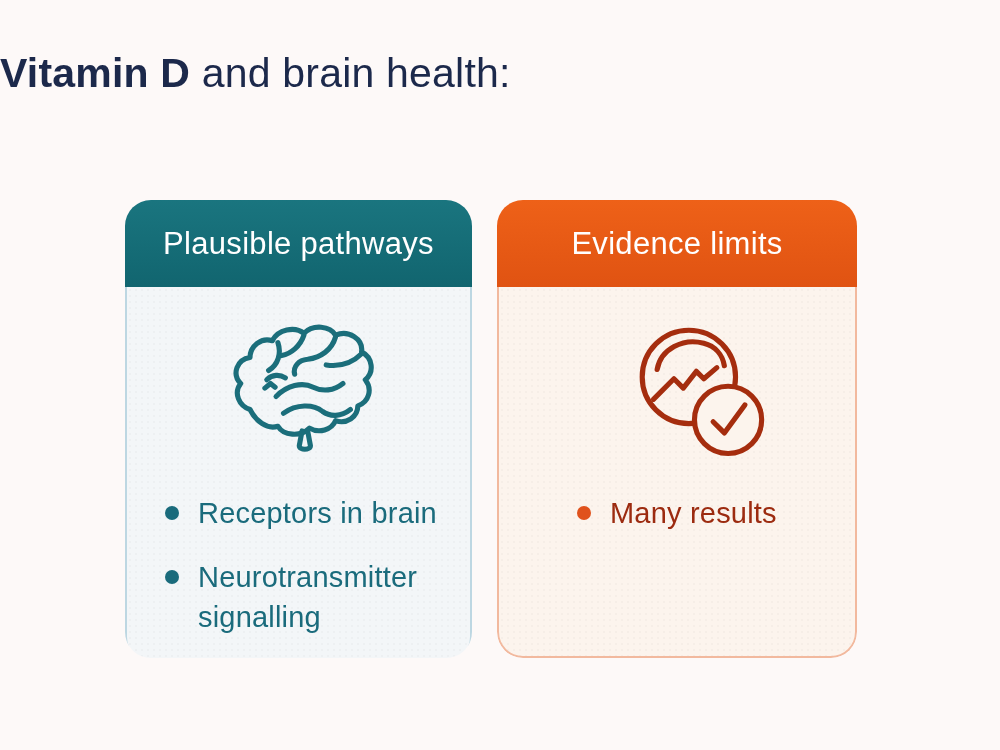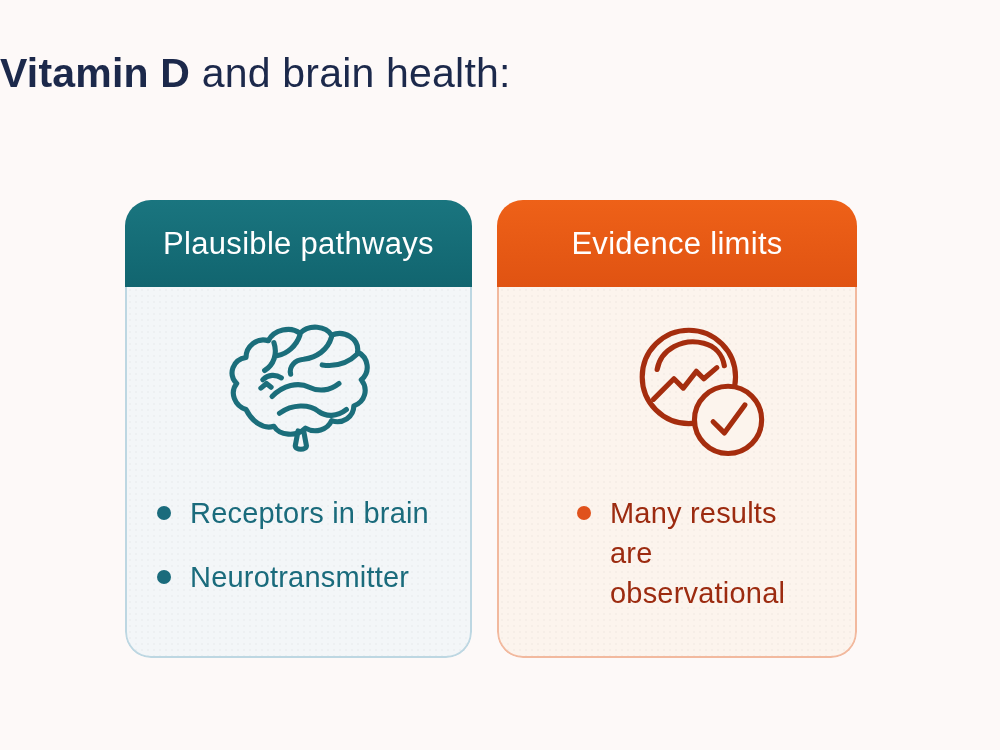--- a/index.html
+++ b/index.html
@@ -23,21 +23,21 @@
     height:87px;flex:none;display:flex;align-items:center;justify-content:center;
     color:#ffffff;font-size:31px;letter-spacing:.3px;
   }
   .card.teal header{background:linear-gradient(180deg,#1a757f 0%,#11656f 100%);}
   .card.orange header{background:linear-gradient(180deg,#ee6118 0%,#e05312 100%);}
   .card .body{
     flex:1;border-radius:0 0 26px 26px;border-top:none;box-sizing:border-box;
     background-image:radial-gradient(rgba(0,0,0,0.025) 1px, transparent 1.2px);
     background-size:6px 6px;
   }
-  .card.teal .body{background-color:#f3f6f8;border:2px solid #bdd7e2;border-top:none;}
+  .card.teal .body{background-color:#f3f6f8;border:2px solid #bdd7e2;border-top:none;padding-left:8px;}
   .card.orange .body{background-color:#fcf4ed;border:2px solid #f2b99e;border-top:none;padding-left:48px;}
 
   .iconwrap{height:158px;margin-top:24px;display:flex;align-items:center;justify-content:center;}
 
   ul.bullets{list-style:none;margin:24px 0 0 0;padding:0 24px 0 30px;}
   ul.bullets li{display:flex;gap:19px;margin-bottom:24px;}
   .dot{width:14px;height:14px;border-radius:50%;flex:none;margin-top:13px;}
   .card.teal .dot{background:#1a6b7c;}
   .card.orange .dot{background:#e0521c;}
   .lines{font-size:29px;line-height:40px;letter-spacing:.2px;}
@@ -79,20 +79,21 @@
           <li>
             <span class="dot"></span>
             <div class="lines">
                 <span>Receptors in brain</span>
               </div>
           </li>
           <li>
             <span class="dot"></span>
             <div class="lines">
                 <span>Neurotransmitter</span>
+                <span>signalling</span>
               </div>
           </li>
         </ul>
       </div>
     </section>
 
     <section class="card orange">
       <header>Evidence limits</header>
       <div class="body">
         <div class="iconwrap">
@@ -102,21 +103,20 @@
             <path d="M24,86 L46,64 L56,74 L70,56 L78,64 L92,52"></path>
             <circle cx="104" cy="108" r="36" fill="#fcf4ed"></circle>
             <path d="M88,110 L100,122 L122,92"></path>
           </svg>
         </div>
         <ul class="bullets">
           <li>
             <span class="dot"></span>
             <div class="lines">
                 <span>Many results</span>
-                <span>are observational</span>
               </div>
           </li>
         </ul>
       </div>
     </section>
 
   </div>
 </div>
 
 </body></html>

